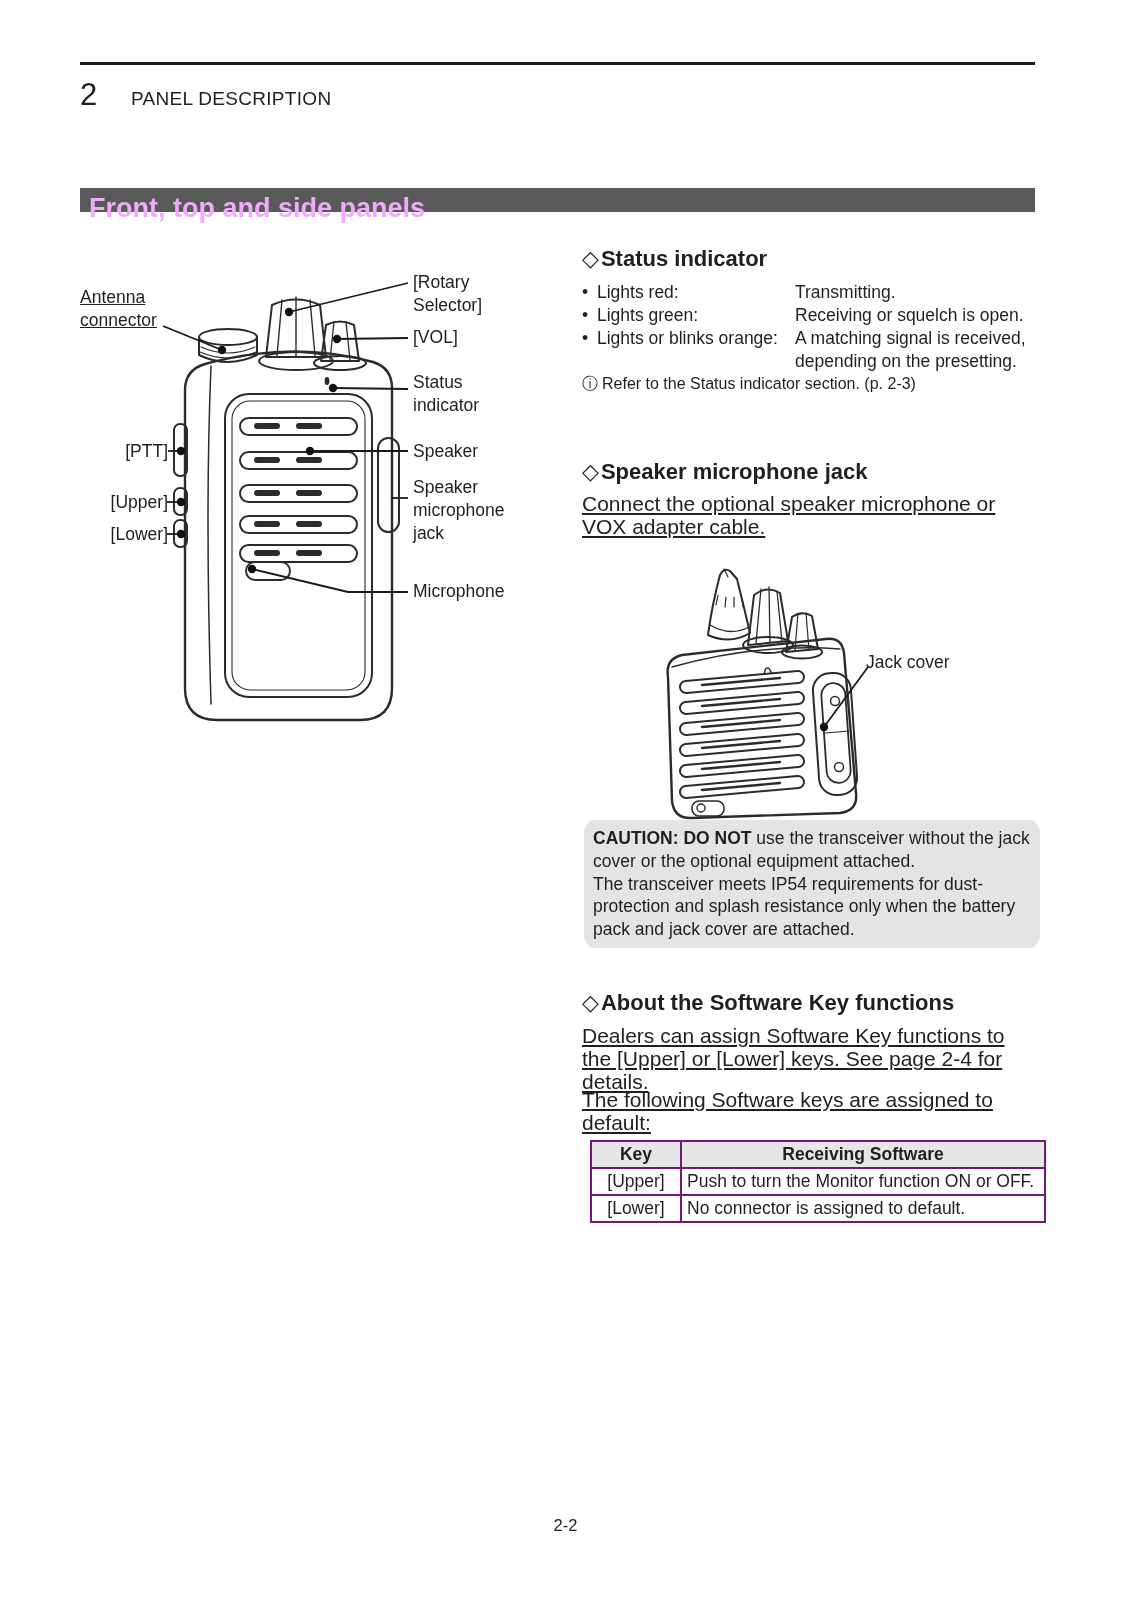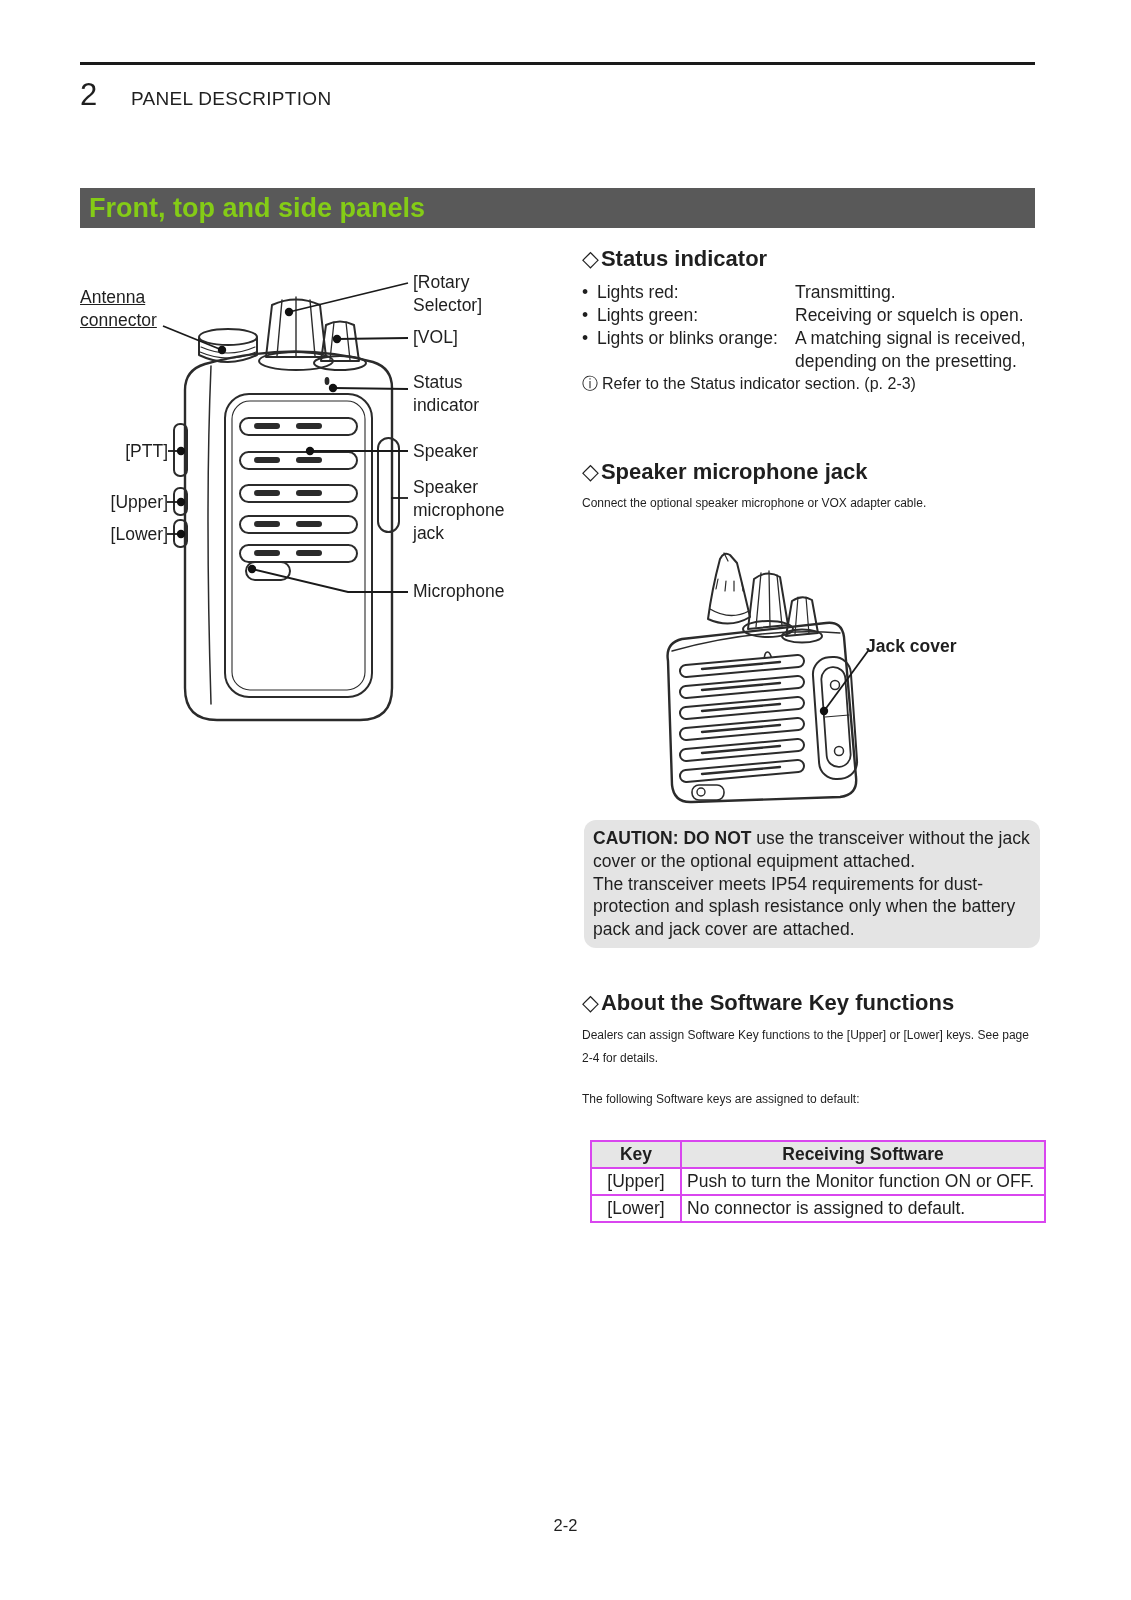--- a/index.html
+++ b/index.html
@@ -7,49 +7,49 @@
     position:relative;width:1131px;height:1600px;background:#ffffff;
     font-family:"Liberation Sans",sans-serif;color:#1f1f1f;overflow:hidden;
   }
   .abs{position:absolute;}
   
   #top-rule{left:80px;top:62px;width:955px;height:3px;background:#1a1a1a;}
   #chapter-number{left:80px;top:78px;font-size:31px;line-height:34px;}
   #chapter-title{left:131px;top:88px;font-size:19px;letter-spacing:0.3px;}
   
   #section-banner{
-    left:80px;top:188px;width:955px;height:40px;background:#595959;
-    color:#84cc16;font-size:27px;font-weight:bold;line-height:40px;
+    left:80px;top:188px;width:955px;height:24px;background:#595959;
+    color:#f0abfc;font-size:27px;font-weight:bold;line-height:40px;
     padding-left:9px;box-sizing:border-box;white-space:nowrap;
   }
   
   .h2{font-size:22px;font-weight:bold;white-space:nowrap;}
   .h2 .diamond{font-weight:normal;margin-right:2px;}
-  .body-text{font-size:12px;line-height:23px;}
+  .body-text{font-size:21px;line-height:23px;text-decoration:underline;}
   .note-text{font-size:16px;line-height:20px;}
   
   .dlabel{font-size:17.5px;line-height:23px;white-space:nowrap;}
   .r{text-align:right;}
   
   #status-list{left:582px;top:281px;width:456px;}
   .status-row{display:flex;font-size:17.5px;line-height:23px;}
   .status-row .bullet{width:15px;flex:none;}
   .status-row .term{width:198px;flex:none;}
   .status-row .desc{flex:1;}
   #status-note{margin-top:1px;display:flex;}
   #status-note .info-glyph{margin-right:4px;font-size:16px;}
   
   #caution-box{
     left:584px;top:820px;width:456px;background:#e4e4e4;
     padding:7px 9px;box-sizing:border-box;font-size:17.5px;line-height:22.8px;border-radius:12px;
   }
   
   #sw-table{left:590px;top:1140px;border-collapse:collapse;}
   #sw-table td,#sw-table th{
-    border:2px solid #d946ef;font-size:17.5px;line-height:21px;
+    border:2px solid #701a75;font-size:17.5px;line-height:21px;
     padding:2px 5px;
   }
   #sw-table th{background:#e6e6e6;font-weight:bold;text-align:center;}
   .key-col{width:78px;text-align:center;vertical-align:middle;font-weight:normal;}
   .sw-col{width:352px;text-align:left;vertical-align:middle;}
   
   #page-number{left:0;top:1516px;width:1131px;text-align:center;font-size:16.5px;}
   svg{display:block;}
 </style>
 </head>
@@ -189,21 +189,21 @@
       <span class="info-glyph">ⓘ</span>
       <span>Refer to the Status indicator section. (p. 2-3)</span>
     </div>
   </div>
 
   <div class="abs h2" style="left:582px;top:459px;">
     <span class="diamond">◇</span><span>Speaker microphone jack</span>
   </div>
   <div class="abs body-text" style="left:582px;top:492px;width:456px;">Connect the optional speaker microphone or VOX adapter cable.</div>
 
-  <div class="abs" id="jack-diagram" style="left:640px;top:539px;width:400px;height:265px;font-weight:bold;">
+  <div class="abs" id="jack-diagram" style="left:640px;top:555px;width:400px;height:265px;">
     <svg viewBox="0 0 400 265" width="400" height="265">
       <g fill="none" stroke="#2b2b2b" stroke-width="2" stroke-linejoin="round" stroke-linecap="round">
 
         <path d="M80,20 Q84,12 90,16 L97,24 Q104,52 110,78 Q90,90 68,80 Q72,50 80,20 Z"></path>
         <path d="M84,14 L88,22" stroke-width="1.2"></path>
         <path d="M70,70 Q90,82 109,72" stroke-width="1.4"></path>
         <path d="M78,40 L76,50 M86,42 L85,52 M94,42 L94,52 M102,44 L103,52" stroke-width="1.2"></path>
 
         <path d="M114,40 Q127,30 140,38 L148,86 L108,90 Z"></path>
         <path d="M121,34 L116,88" stroke-width="1.3"></path>

